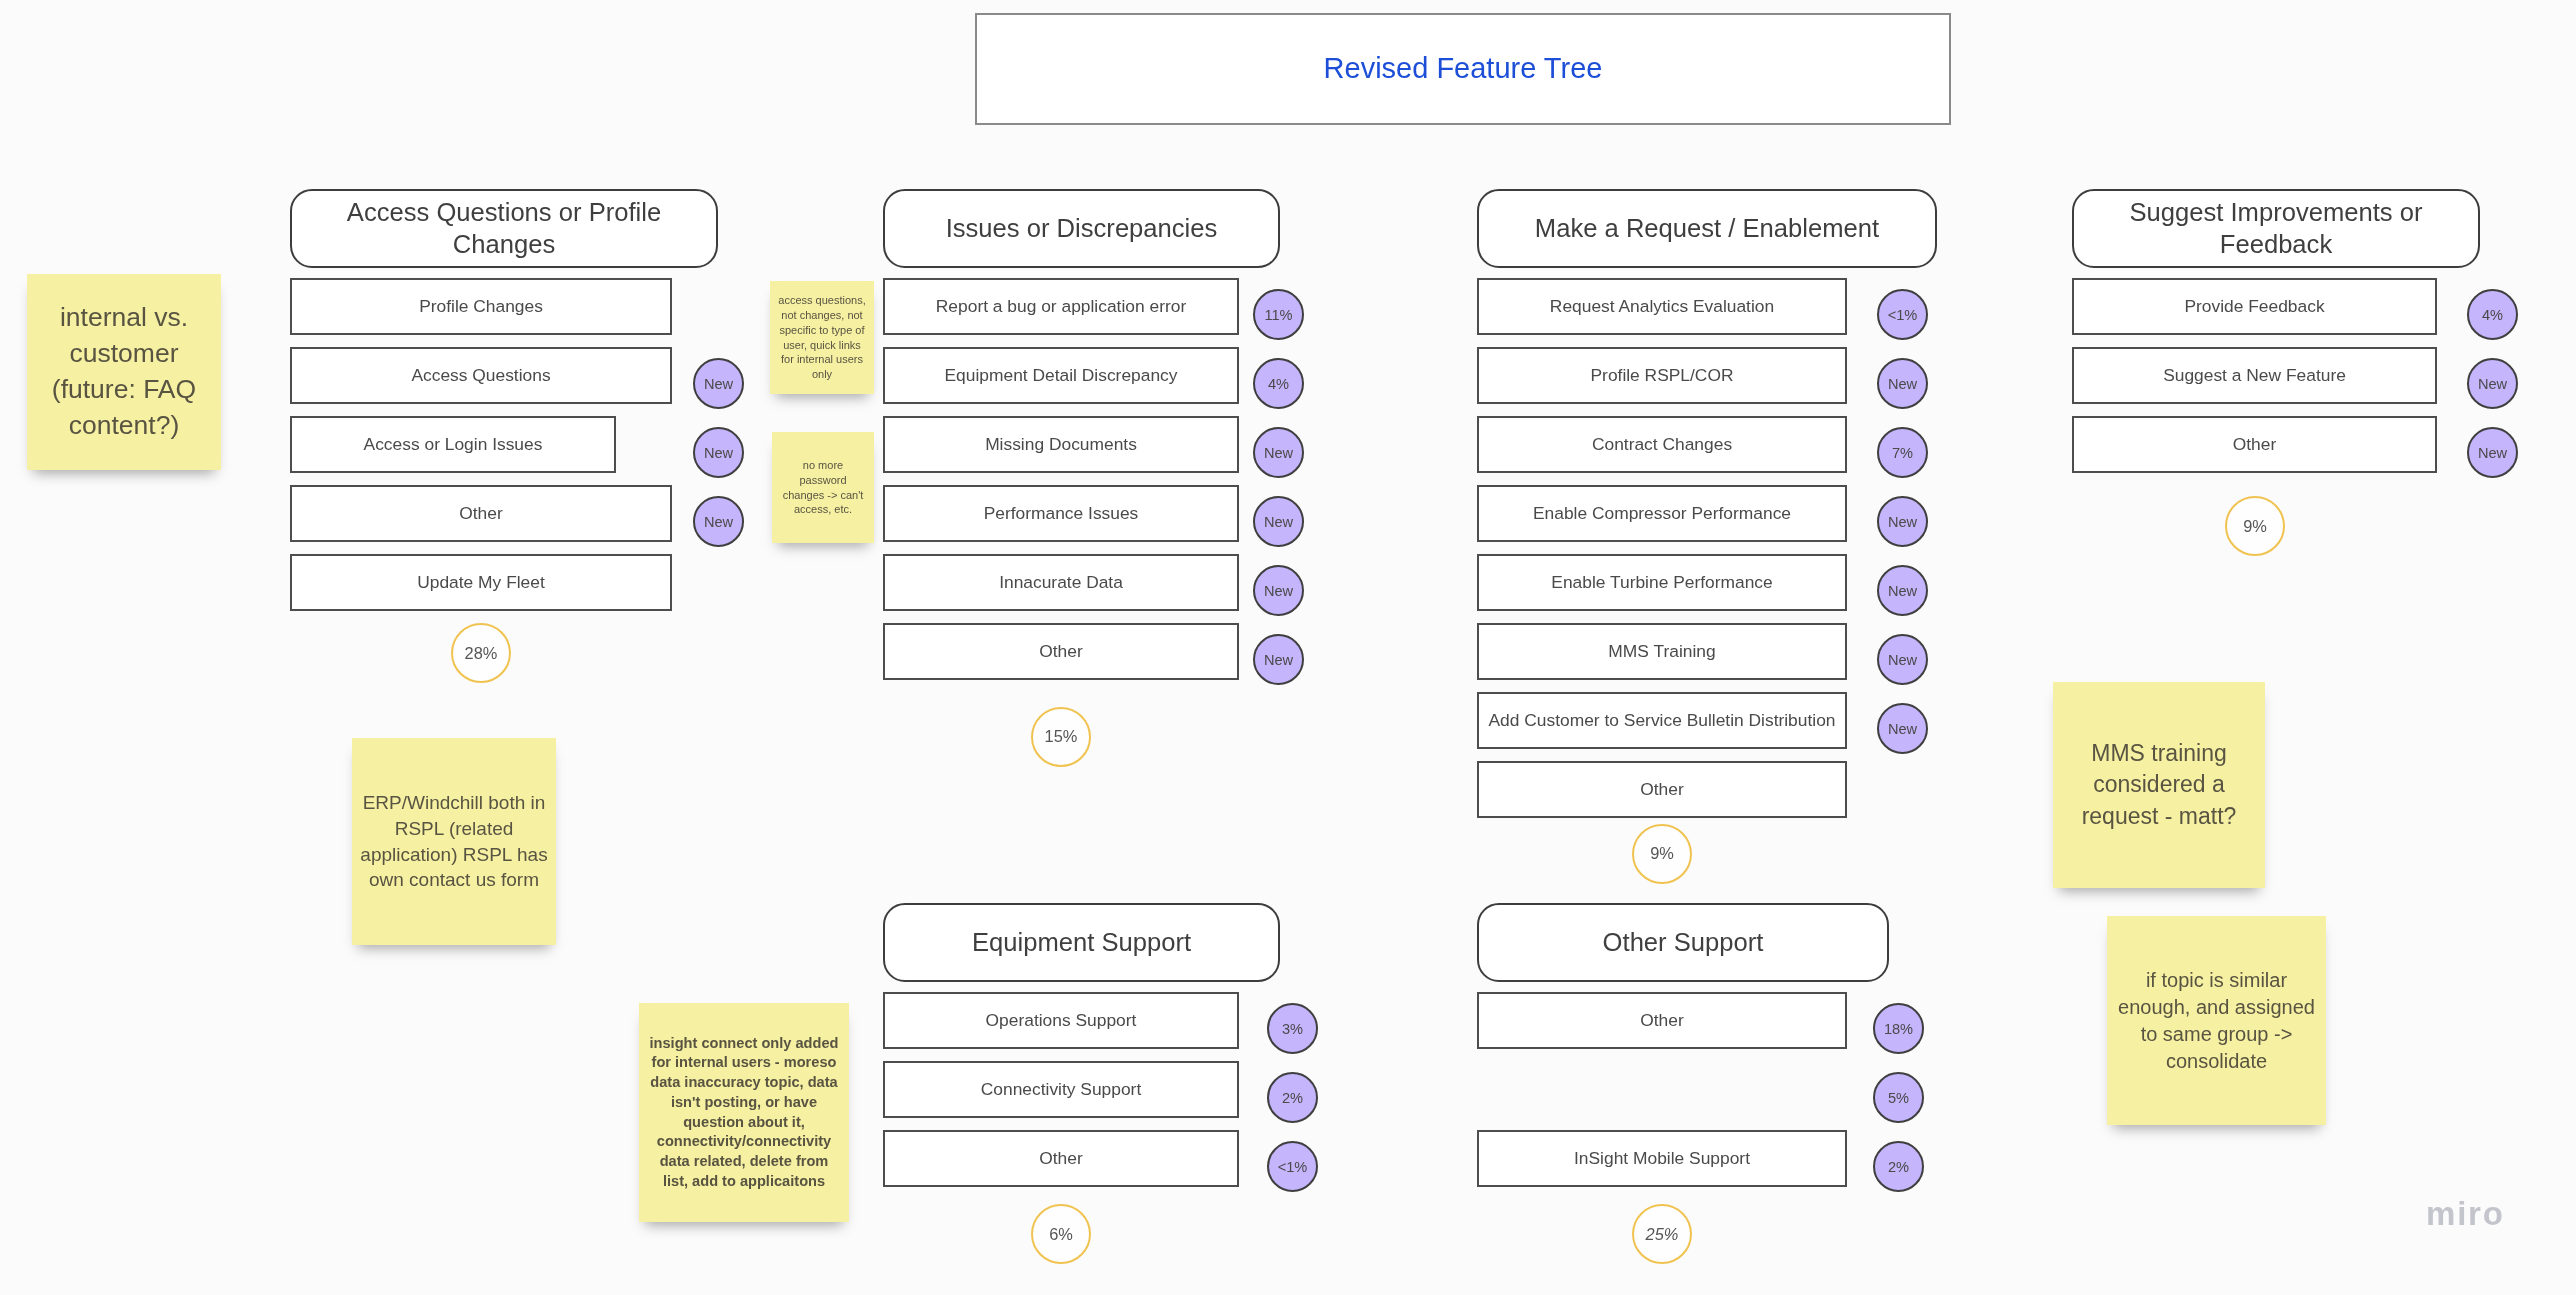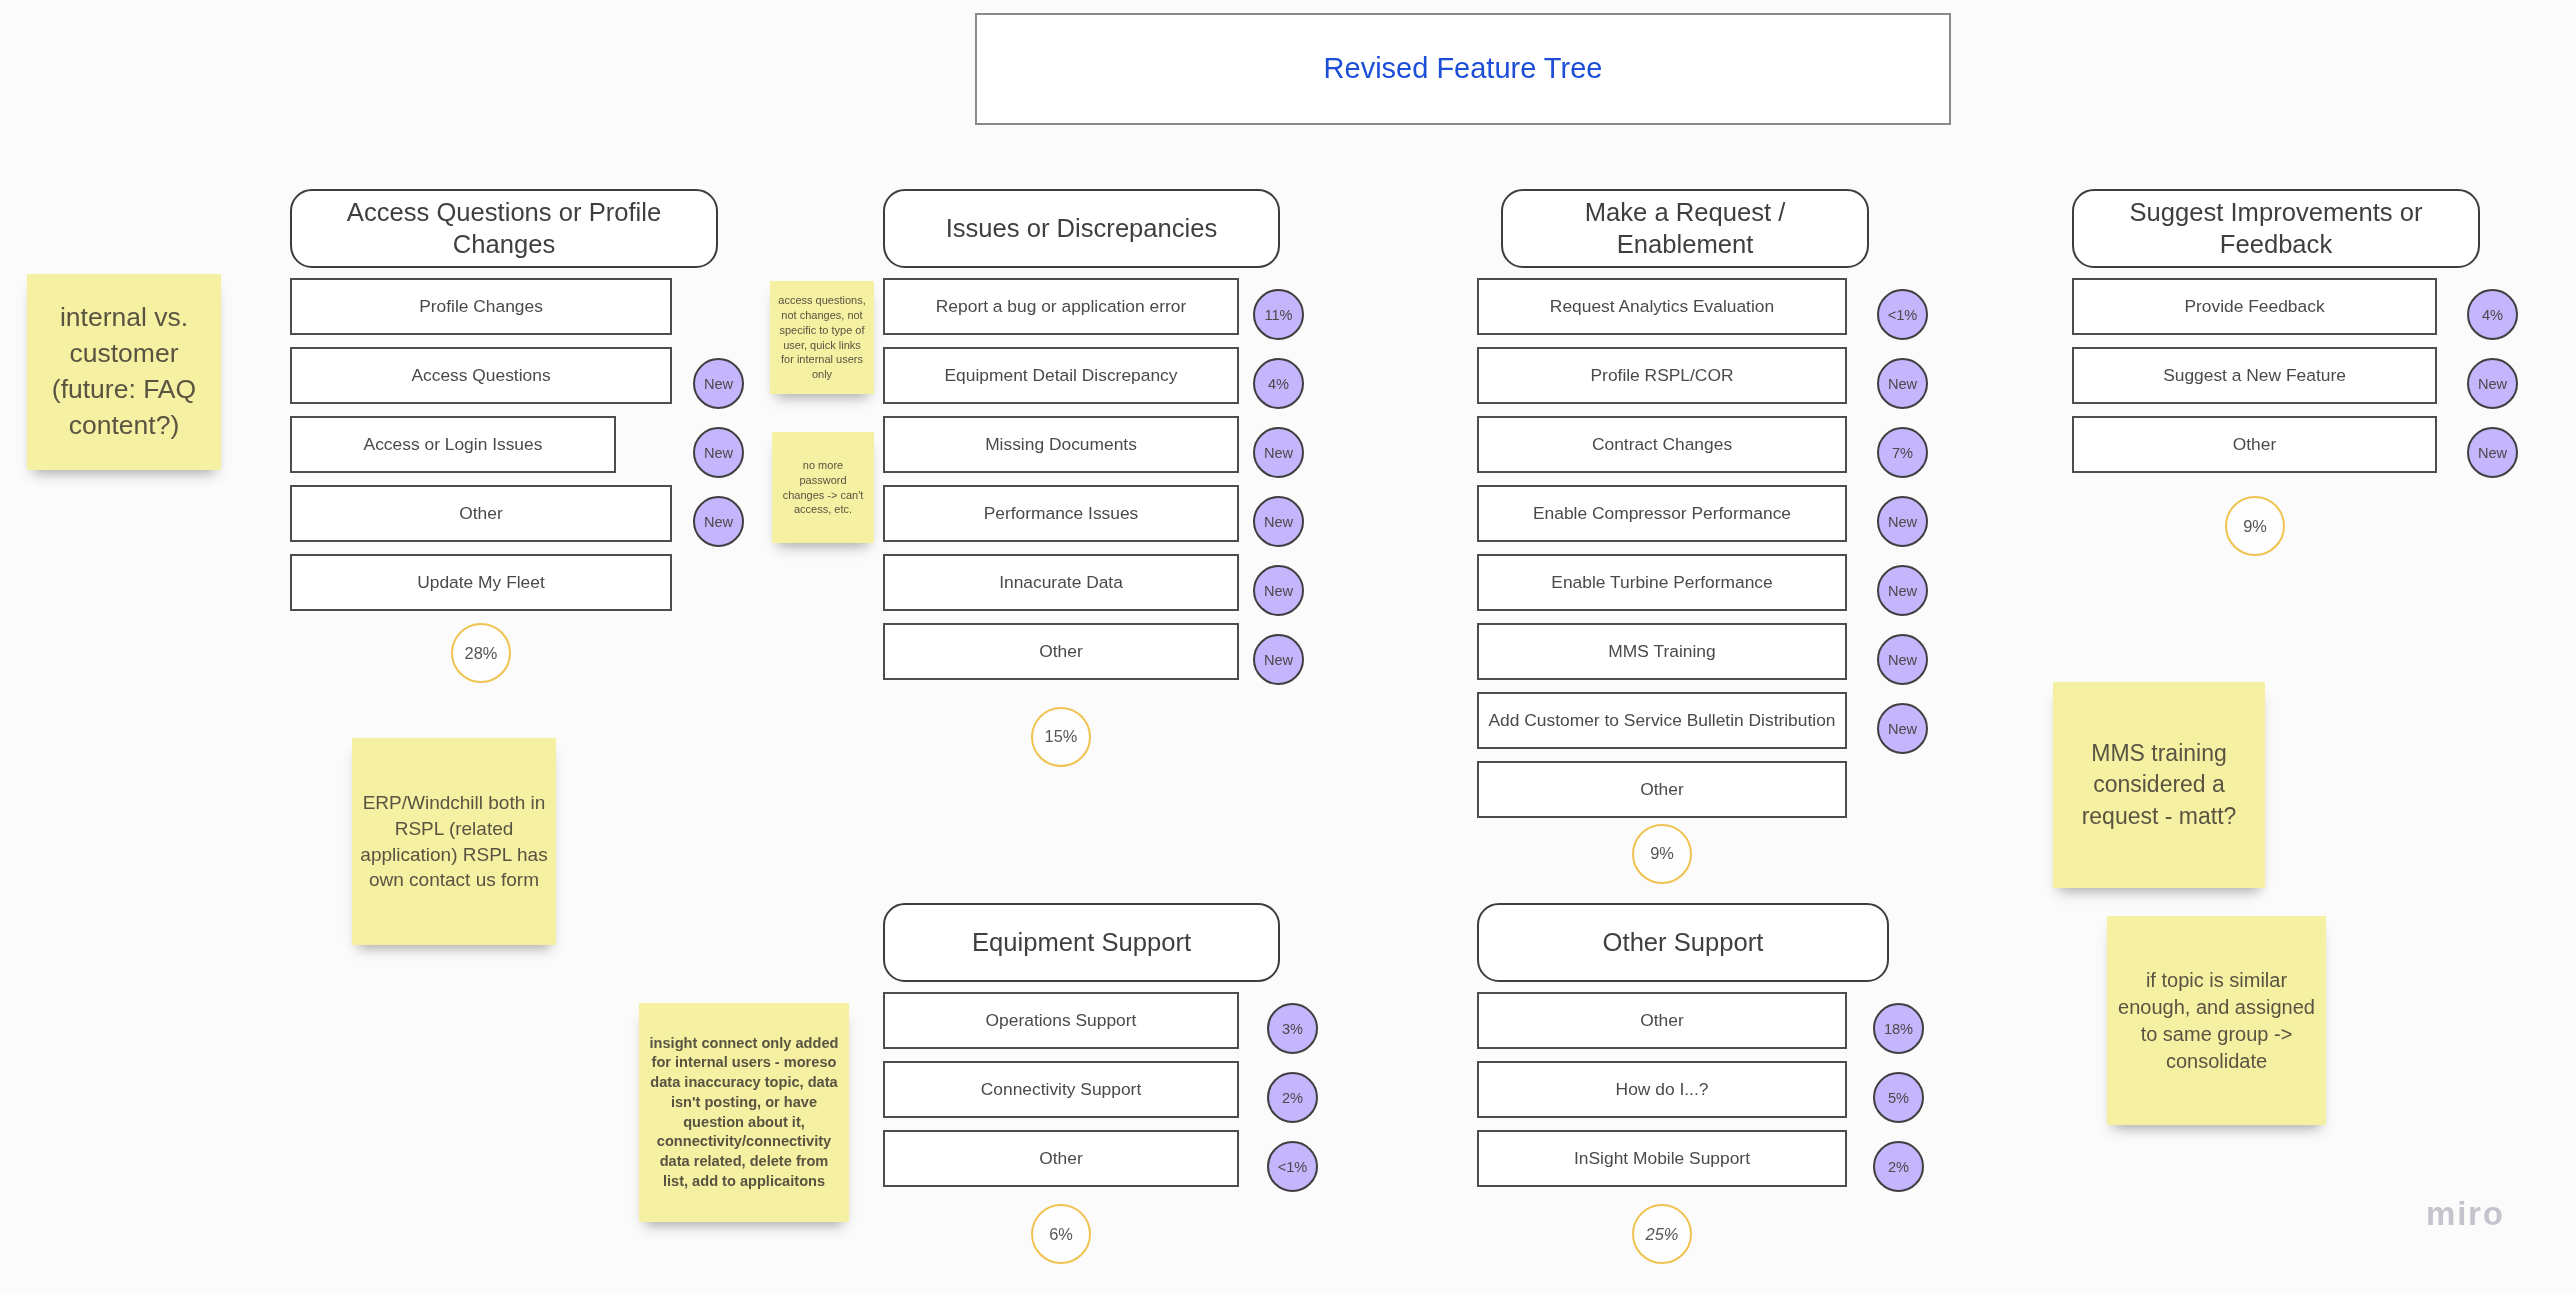--- a/index.html
+++ b/index.html
@@ -143,21 +143,21 @@
         </div>
         <div class="grow">
           <div class="gbox" style="width: 356px;">
             <span>Other</span>
           </div>
           <div class="gbadge" style="left: 370px;">New</div>
         </div>
         <div class="gtotal" style="margin-top: 26.5px; margin-left: 148px;">15%</div>
       </div>
       <div class="group" style="left: 1477px; top: 189px; width: 455px;">
-        <div class="ghead" style="width: 368px; margin-left: 24px;">
+        <div class="ghead" style="width: 460px;">
           <span>Make a Request / Enablement</span>
         </div>
         <div class="grow">
           <div class="gbox" style="width: 370px; align-items: center;">
             <span>Request Analytics Evaluation</span>
           </div>
           <div class="gbadge" style="left: 400px;">&lt;1%</div>
         </div>
         <div class="grow">
           <div class="gbox" style="width: 370px;">
@@ -254,23 +254,20 @@
         <div class="ghead" style="width: 412px;">
           <span>Other Support</span>
         </div>
         <div class="grow">
           <div class="gbox" style="width: 370px;">
             <span>Other</span>
           </div>
           <div class="gbadge" style="left: 396px;">18%</div>
         </div>
         <div class="grow">
-          <div class="gbox" style="width: 370px;">
-            <span>How do I...?</span>
-          </div>
           <div class="gbadge" style="left: 396px;">5%</div>
         </div>
         <div class="grow">
           <div class="gbox" style="width: 370px;">
             <span>InSight Mobile Support</span>
           </div>
           <div class="gbadge" style="left: 396px;">2%</div>
         </div>
         <div class="gtotal" style="margin-top: 17.4px; margin-left: 155px; font-style: italic;">25%</div>
       </div>

